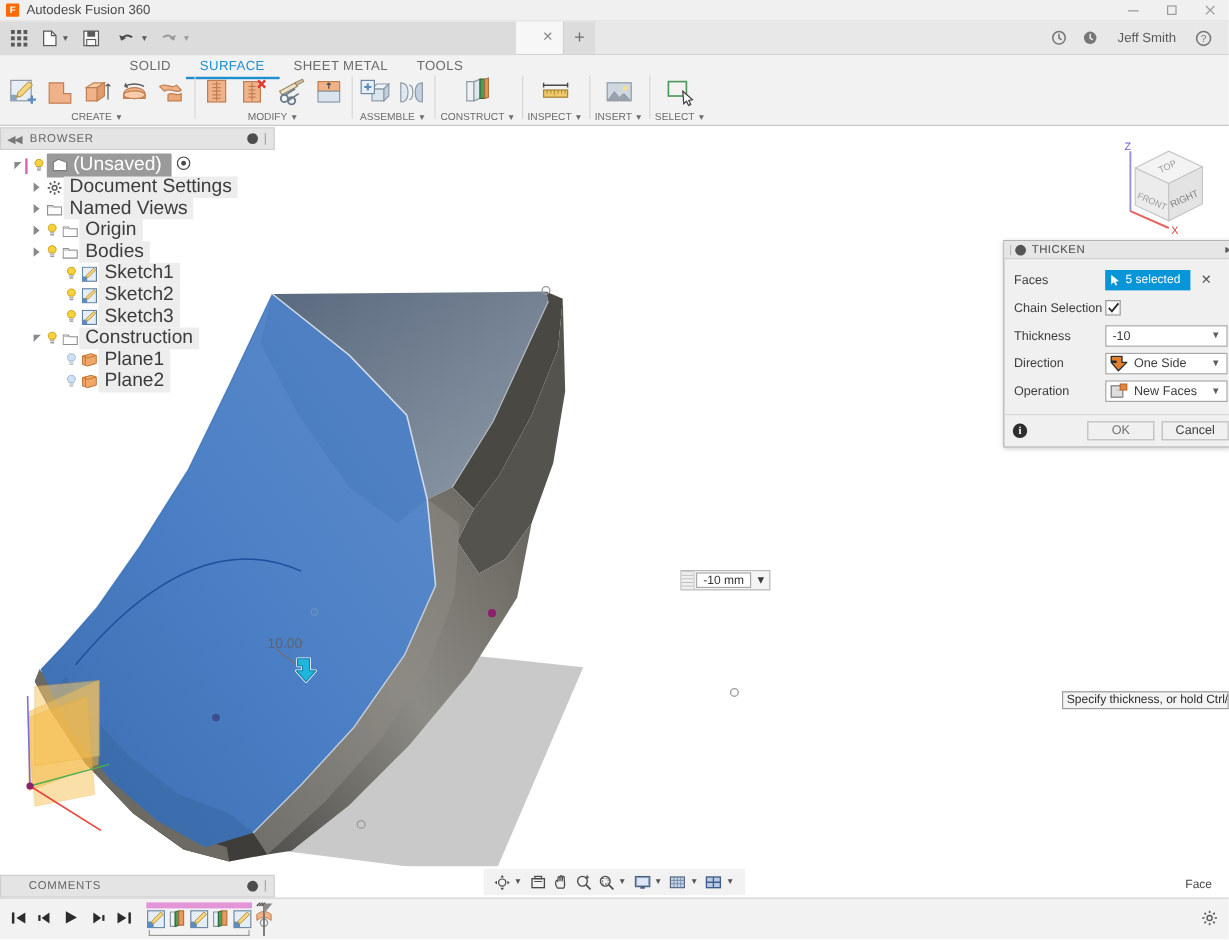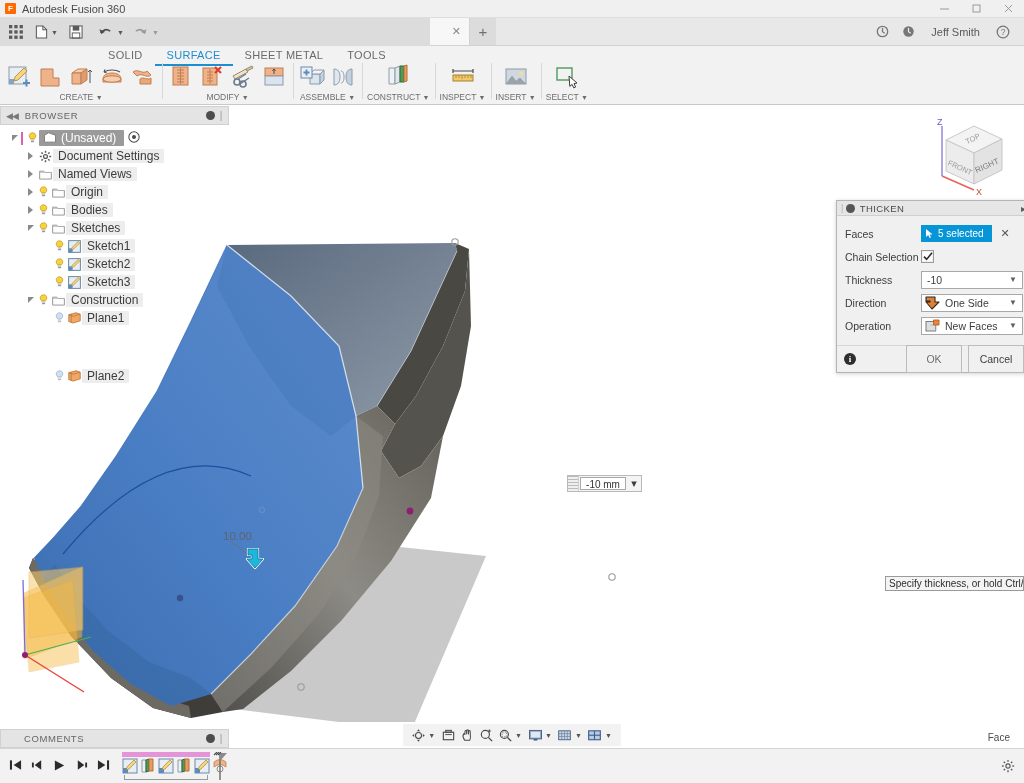--- a/index.html
+++ b/index.html
@@ -98,21 +98,21 @@
     font-size: 9.5px; letter-spacing: .6px; color: #666;
   }
   .bpanel-head .collapse { color: #777; margin-right: 7px; font-size: 9px; letter-spacing:-1px;}
   .bpanel-head .right-ico { margin-left: auto; display: flex; gap: 5px; align-items: center; color:#666; }
   .dot-ico {
     width: 9px; height: 9px; border-radius: 50%; background: #4d4d4d;
     display: inline-block;
   }
   .tree { padding: 4px 0 0 8px; }
   .trow {
-    display: flex; align-items: center; height: 18px; font-size: 12px;
+    display: flex; align-items: center; height: 18px; font-size: 16px;
     color: #3c3c3c; white-space: nowrap;
   }
   .trow .tw { width: 13px; display: flex; justify-content: center; flex: none; }
   .arrow-r { width: 0; height: 0; border-left: 5px solid #8a8a8a;
     border-top: 4px solid transparent; border-bottom: 4px solid transparent; }
   .arrow-d { width: 0; height: 0; border-top: 6px solid #8a8a8a;
     border-right: 6px solid transparent; }
   .bulb { width: 13px; flex: none; text-align: center; line-height: 1; }
   .bulb svg { vertical-align: middle; }
   .t-ico { width: 16px; flex: none; display:flex; justify-content:center; align-items:center; }
@@ -193,21 +193,21 @@
   .dlg-foot {
     border-top: 1px solid #d6d6d6; height: 27px; display: flex;
     align-items: center; padding: 0 7px; margin-top: 4px;
   }
   .info-dot {
     width: 12px; height: 12px; border-radius: 50%; background: #2e2e2e;
     color: #fff; font-size: 9px; font-weight: bold; text-align: center;
     line-height: 12px; font-family: "Liberation Serif", serif;
   }
   .dbtn {
-    height: 28px; min-width: 56px; border: 1px solid #bcbcbc; background: #f0f0f0;
+    height: 16px; min-width: 56px; border: 1px solid #bcbcbc; background: #f0f0f0;
     font-size: 10.5px; color: #6e6e6e; display: flex; align-items: center;
     justify-content: center; margin-left: 6px;
   }
   .dbtn.cancel { color: #3c3c3c; }
 
   
   .comments {
     position: absolute; left: 0; bottom: 35px; width: 229px; height: 19px;
     background: #e4e4e4; border: 1px solid #d0d0d0; display: flex;
     align-items: center; padding: 0 5px; font-size: 9.5px;
@@ -727,37 +727,20 @@
               <rect x="4.3" y="9.8" width="3.4" height="1.3" fill="#9a9a9a"></rect>
             </svg></span>
           <span class="t-ico">
             <svg width="13" height="11" viewBox="0 0 14 12">
               <path d="M.6 2.4h4.6l1.2 1.4h7V11H.6z" fill="#fdfdfd" stroke="#8f8f8f" stroke-width="1"></path>
               <path d="M.6 3.8h12.8" stroke="#b5b5b5" stroke-width=".8"></path>
             </svg>
           </span>
           <span class="tlabel chip">Bodies</span>
         </div>
-        <div class="trow" style="padding-left: 16px;">
-          <span class="tw">
-            <span class="arrow-d"></span>
-          </span>
-          <span class="bulb"><svg width="11" height="12" viewBox="0 0 12 13">
-              <path d="M6 .8c2.2 0 3.6 1.5 3.6 3.4 0 1.5-1 2.2-1.4 3.1H3.8C3.4 6.4 2.4 5.7 2.4 4.2 2.4 2.3 3.8.8 6 .8z" fill="#f7d23c" stroke="#c59a12" stroke-width=".8"></path>
-              <rect x="4" y="8" width="4" height="1.4" fill="#b5b5b5"></rect>
-              <rect x="4.3" y="9.8" width="3.4" height="1.3" fill="#9a9a9a"></rect>
-            </svg></span>
-          <span class="t-ico">
-            <svg width="13" height="11" viewBox="0 0 14 12">
-              <path d="M.6 2.4h4.6l1.2 1.4h7V11H.6z" fill="#fdfdfd" stroke="#8f8f8f" stroke-width="1"></path>
-              <path d="M.6 3.8h12.8" stroke="#b5b5b5" stroke-width=".8"></path>
-            </svg>
-          </span>
-          <span class="tlabel chip">Sketches</span>
-        </div>
         <div class="trow" style="padding-left: 32px;">
           <span class="tw"></span>
           <span class="bulb"><svg width="11" height="12" viewBox="0 0 12 13">
               <path d="M6 .8c2.2 0 3.6 1.5 3.6 3.4 0 1.5-1 2.2-1.4 3.1H3.8C3.4 6.4 2.4 5.7 2.4 4.2 2.4 2.3 3.8.8 6 .8z" fill="#f7d23c" stroke="#c59a12" stroke-width=".8"></path>
               <rect x="4" y="8" width="4" height="1.4" fill="#b5b5b5"></rect>
               <rect x="4.3" y="9.8" width="3.4" height="1.3" fill="#9a9a9a"></rect>
             </svg></span>
           <span class="t-ico">
             <svg width="13" height="13" viewBox="0 0 14 14">
               <rect x=".7" y=".7" width="12.6" height="12.6" fill="#e5eef7" stroke="#5d7d9f" stroke-width="1"></rect>
@@ -825,21 +808,21 @@
             </svg></span>
           <span class="t-ico">
             <svg width="13" height="12" viewBox="0 0 14 13">
               <path d="M.8 3 L8.6 .8 L13.2 2.4 L13.2 9.6 L5.4 12 L.8 10.4 Z" fill="#f0a868" stroke="#c0702f" stroke-width=".9"></path>
               <path d="M3.4 2 L3.4 11.2" stroke="#c0702f" stroke-width=".8"></path>
               <path d="M.8 3 L5.4 4.6 L13.2 2.4" fill="none" stroke="#c0702f" stroke-width=".8"></path>
             </svg>
           </span>
           <span class="tlabel chip">Plane1</span>
         </div>
-        <div class="trow" style="padding-left: 32px; margin-top: 40px;">
+        <div class="trow" style="padding-left: 32px;">
           <span class="tw"></span>
           <span class="bulb"><svg width="11" height="12" viewBox="0 0 12 13">
               <path d="M6 .8c2.2 0 3.6 1.5 3.6 3.4 0 1.5-1 2.2-1.4 3.1H3.8C3.4 6.4 2.4 5.7 2.4 4.2 2.4 2.3 3.8.8 6 .8z" fill="#cfe0f5" stroke="#9ab2cc" stroke-width=".8"></path>
               <rect x="4" y="8" width="4" height="1.4" fill="#cccccc"></rect>
               <rect x="4.3" y="9.8" width="3.4" height="1.3" fill="#bbbbbb"></rect>
             </svg></span>
           <span class="t-ico">
             <svg width="13" height="12" viewBox="0 0 14 13">
               <path d="M.8 3 L8.6 .8 L13.2 2.4 L13.2 9.6 L5.4 12 L.8 10.4 Z" fill="#f0a868" stroke="#c0702f" stroke-width=".9"></path>
               <path d="M3.4 2 L3.4 11.2" stroke="#c0702f" stroke-width=".8"></path>

